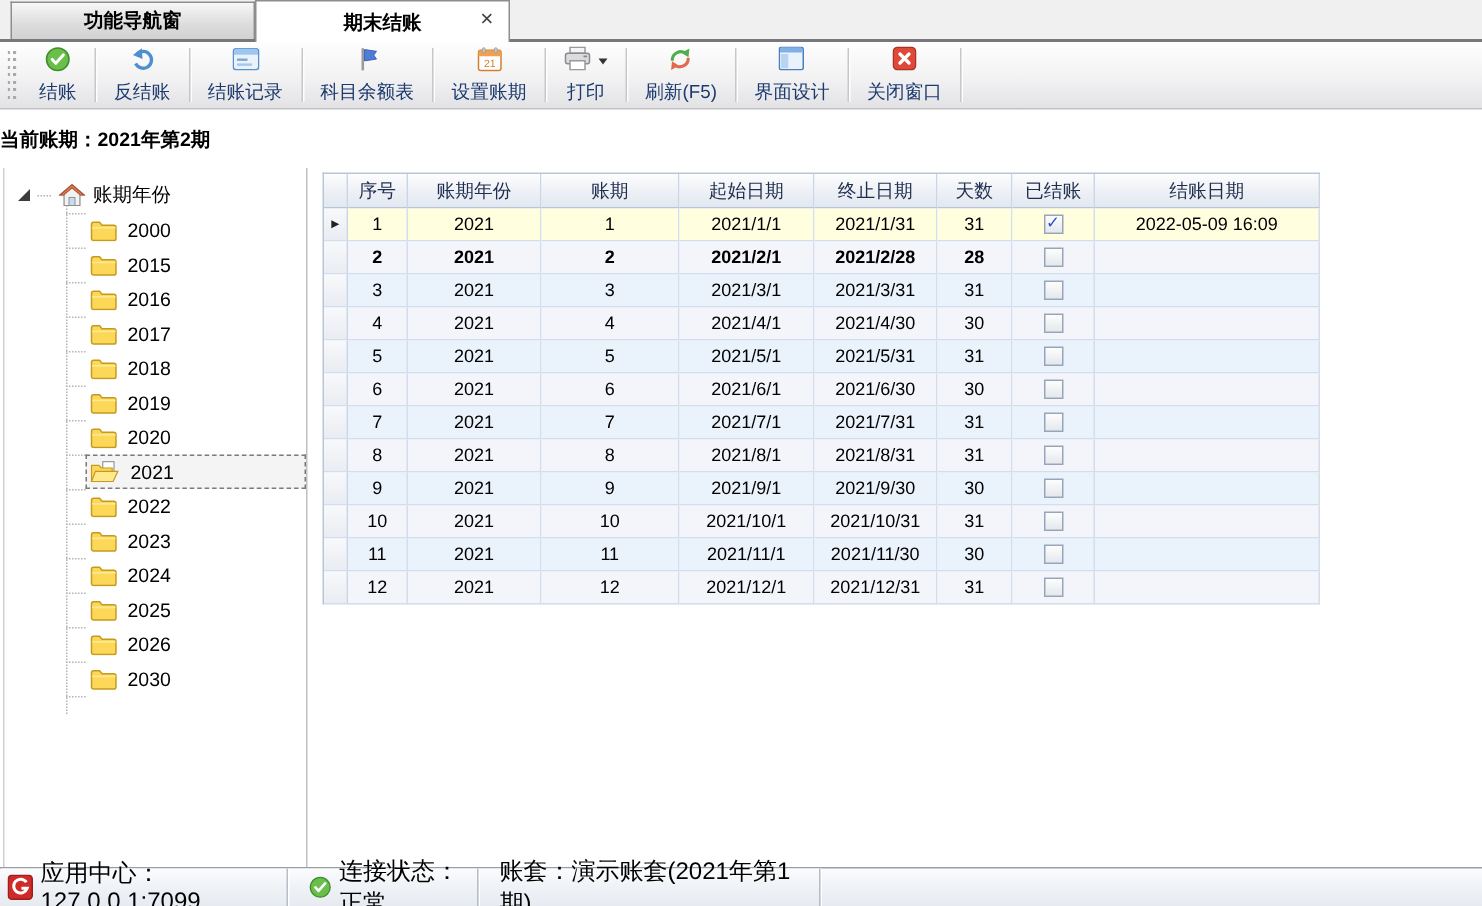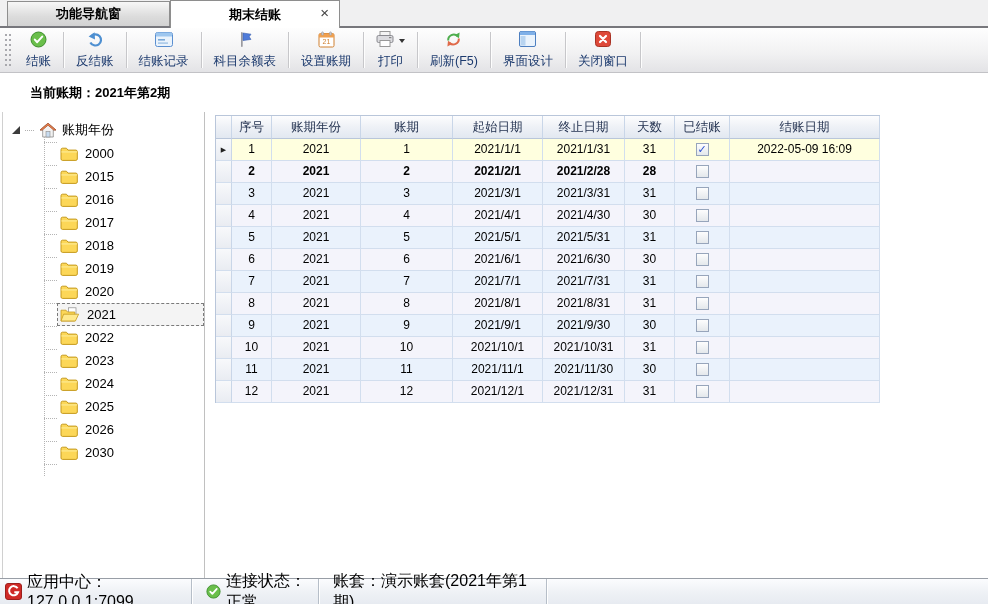--- a/index.html
+++ b/index.html
@@ -18,21 +18,21 @@
   .toolbar { height:45px; flex:none; background:linear-gradient(#fefefe,#f2f2f3 55%,#e3e3e6); border-bottom:1px solid #c2c2c6; display:flex; align-items:stretch; padding-left:14px; position:relative; }
   .grip { position:absolute; left:5px; top:6px; width:6px; height:33px;
           background:repeating-linear-gradient(#a9a9ae 0 2px, transparent 2px 5px); 
           -webkit-mask:linear-gradient(90deg,#000 2px,transparent 2px,transparent 4px,#000 4px); mask:linear-gradient(90deg,#000 2px,transparent 2px,transparent 4px,#000 4px);}
   .tbtn { display:flex; flex-direction:column; align-items:center; justify-content:space-between; gap:2px; padding:2px 12px; font-size:12.5px; color:#1c3a6e; cursor:default; }
   .tbtn .irow { height:18px; display:flex; align-items:center; gap:5px; }
   .vsep { width:1px; background:#c7c7ca; box-shadow:1px 0 0 #fdfdfd; margin:4px 0; }
   .caret { width:0; height:0; border-left:3.5px solid transparent; border-right:3.5px solid transparent; border-top:4px solid #333; margin-top:3px; }
 
   
-  .infobar { height:39px; flex:none; background:#fff; display:flex; align-items:center; padding-left:30px; gap:26px; font-size:13px; font-weight:bold; }
+  .infobar { height:39px; flex:none; background:#fff; display:flex; align-items:center; gap:26px; font-size:13px; font-weight:bold; }
 
   
   .main { flex:1; display:flex; background:#fff; overflow:hidden; }
 
   
   .treepanel { width:203px; flex:none; margin-left:2px; border-right:1px solid #c0c0c0; border-left:1px solid #d0d0d0; padding-top:6px; font-size:13px; overflow:hidden; }
   .troot { display:flex; align-items:center; height:24px; padding-left:9px; gap:5px; }
   .tri { width:8px; height:8px; background:#3c3c3c; clip-path:polygon(100% 0,100% 100%,0 100%); flex:none; }
   .rootdots { width:9px; border-top:1px dotted #b0b0b0; }
   .tree-items { position:relative; }

